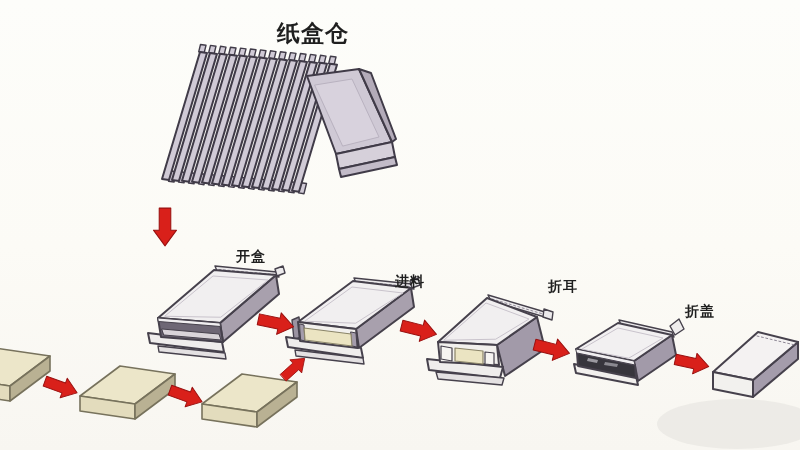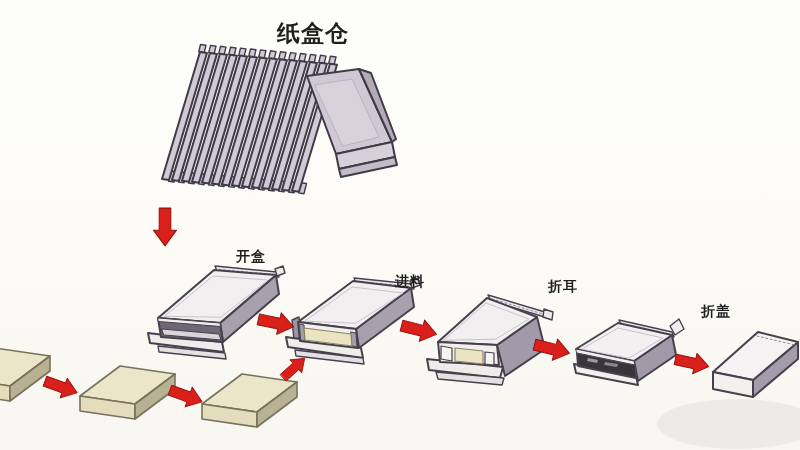--- a/index.html
+++ b/index.html
@@ -149,14 +149,14 @@
       <use href="#arrowR" transform="translate(419,330) rotate(14)"></use>
       <use href="#arrowR" transform="translate(552,349) rotate(14)"></use>
       <use href="#arrowR" transform="translate(692,363) rotate(12) scale(0.95)"></use>
     </g>
   </svg>
 
   <div class="lbl lbl-title" style="left:313px;top:33px;">纸盒仓</div>
   <div class="lbl lbl-step" style="left:251px;top:257px;">开盒</div>
   <div class="lbl lbl-step" style="left:410px;top:263px;margin-top:19px;">进料</div>
   <div class="lbl lbl-step" style="left:563px;top:287px;">折耳</div>
-  <div class="lbl lbl-step" style="left:716px;top:312px;">折盖</div>
+  <div class="lbl lbl-step" style="left:700px;top:312px;">折盖</div>
 </div>
 
 </body></html>

